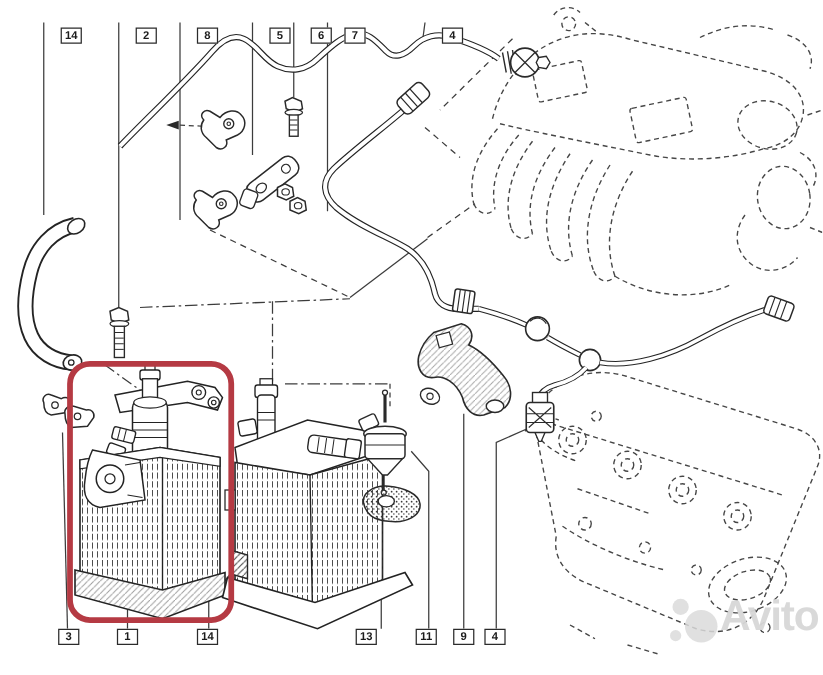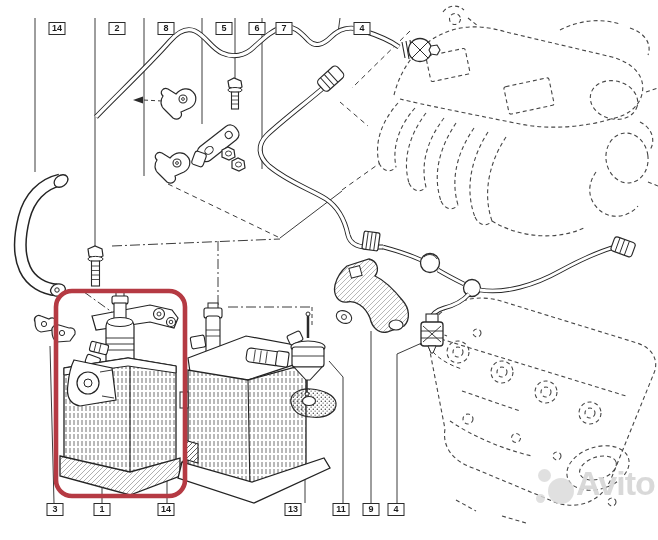--- a/index.html
+++ b/index.html
@@ -11,21 +11,21 @@
   .callout{
     position:absolute;transform:translateX(-50%);
     min-width:11px;height:11px;line-height:12px;
     padding:0 2px;border:1.4px solid #2b2b2b;background:#ffffff;
     font:bold 9px "Liberation Sans",sans-serif;color:#1c1c1c;
     text-align:center;z-index:5;
   }
   .co-top{top:22px;margin-left:22px;}
   .co-bottom{top:503px;}
   .watermark{
-    position:absolute;left:534px;top:462px;width:124px;height:50px;
+    position:absolute;left:534px;top:472px;width:124px;height:50px;
     z-index:6;pointer-events:none;text-decoration:underline;
   }
   .wm-dot{position:absolute;border-radius:50%;background:#dadada;opacity:.85;}
   .wm-d1{width:26px;height:26px;left:14px;top:16px;}
   .wm-d2{width:13px;height:13px;left:4px;top:7px;}
   .wm-d3{width:9px;height:9px;left:2px;top:32px;}
   .wm-text{
     position:absolute;left:42px;top:2px;
     font:bold 34px "Liberation Sans",sans-serif;
     color:#d8d8d8;letter-spacing:-1px;opacity:.95;

